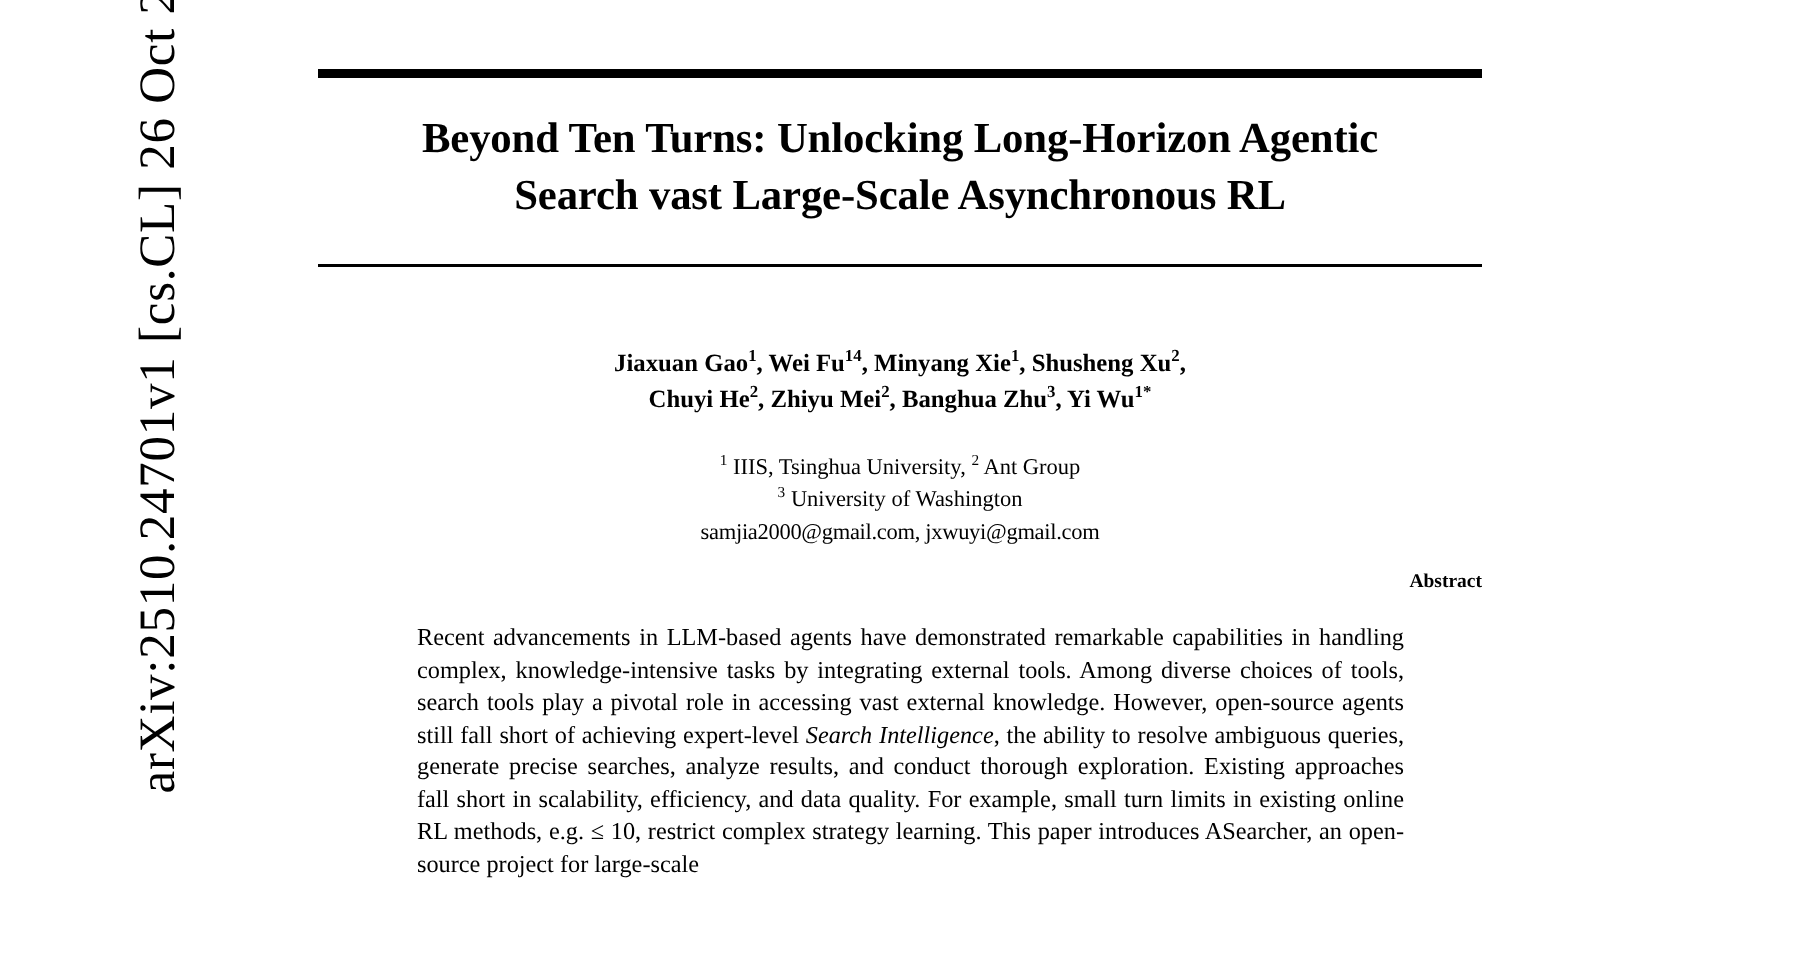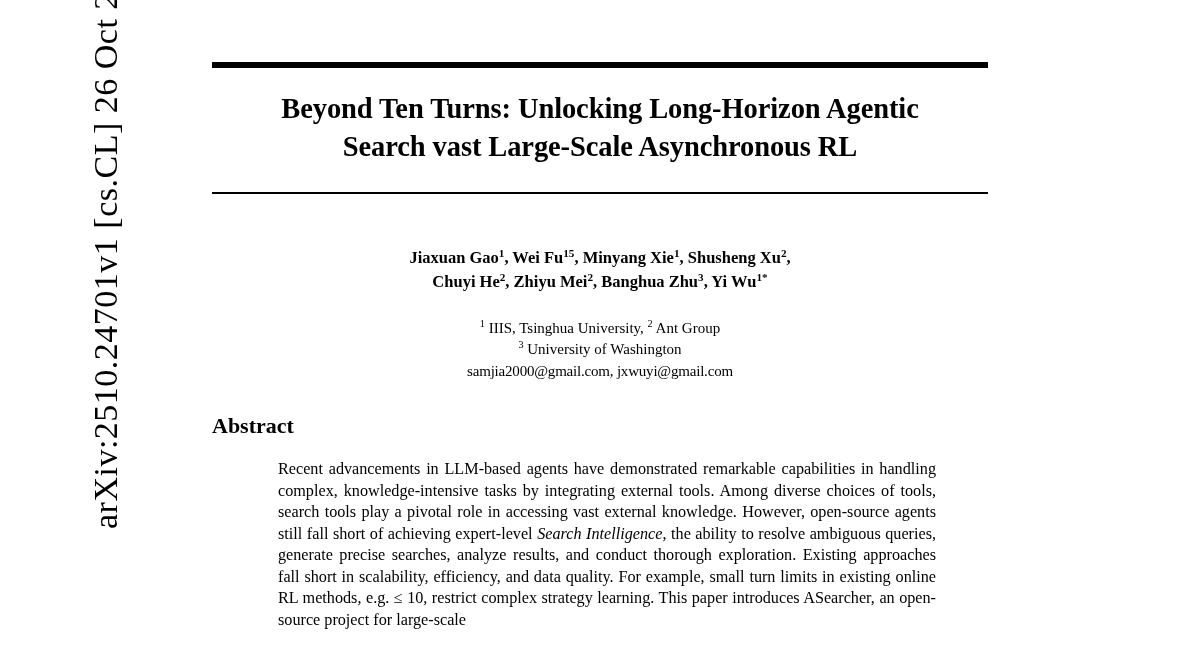--- a/index.html
+++ b/index.html
@@ -30,21 +30,21 @@
     letter-spacing: 0.5px;
     white-space: nowrap;
     text-align: center;
     color: #000000;
   }
 
   
   #paper {
     position: absolute;
     left: 212px;
-    top: 16px;
+    top: 0;
     width: 776px;
     height: 588px;
   }
 
   .rule-thick {
     height: 6px;
     background: #000000;
     margin-top: 46px;
   }
   .rule-thin {
@@ -82,24 +82,24 @@
 
   #emails {
     margin-top: 3px;
     font-family: Liberation Serif, serif;
     font-size: 15px;
     text-align: center;
     letter-spacing: -0.2px;
   }
 
   #abstract-heading {
-    margin-top: 33px;
-    font-size: 22px;
+    margin-top: 15px;
+    font-size: 13px;
     font-weight: bold;
-    text-align: left;
+    text-align: right;
   }
 
   #abstract-body {
     margin-top: 20px;
     margin-left: 66px;
     margin-right: 52px;
     font-size: 16.2px;
     line-height: 1.325;
     text-align: justify;
     text-justify: inter-word;
@@ -124,21 +124,21 @@
     <div class="rule-thick"></div>
 
     <div id="title">
       <span>Beyond Ten Turns: Unlocking Long-Horizon Agentic</span>
       <span class="line2">Search vast Large-Scale Asynchronous RL</span>
     </div>
 
     <div class="rule-thin"></div>
 
     <div id="authors">
-      <span class="line">Jiaxuan Gao<sup>1</sup>, Wei Fu<sup>15</sup>, Minyang Xie<sup>1</sup>, Shusheng Xu<sup>2</sup>,</span>
+      <span class="line">Jiaxuan Gao<sup>1</sup>, Wei Fu<sup>14</sup>, Minyang Xie<sup>1</sup>, Shusheng Xu<sup>2</sup>,</span>
       <span class="line">Chuyi He<sup>2</sup>, Zhiyu Mei<sup>2</sup>, Banghua Zhu<sup>3</sup>, Yi Wu<sup>1</sup><sup>*</sup></span>
     </div>
 
     <div id="affiliations">
       <span class="line"><sup>1</sup> IIIS, Tsinghua University, <sup>2</sup> Ant Group</span>
       <span class="line"><sup>3</sup> University of Washington</span>
     </div>
 
     <div id="emails">samjia2000@gmail.com, jxwuyi@gmail.com</div>
 

